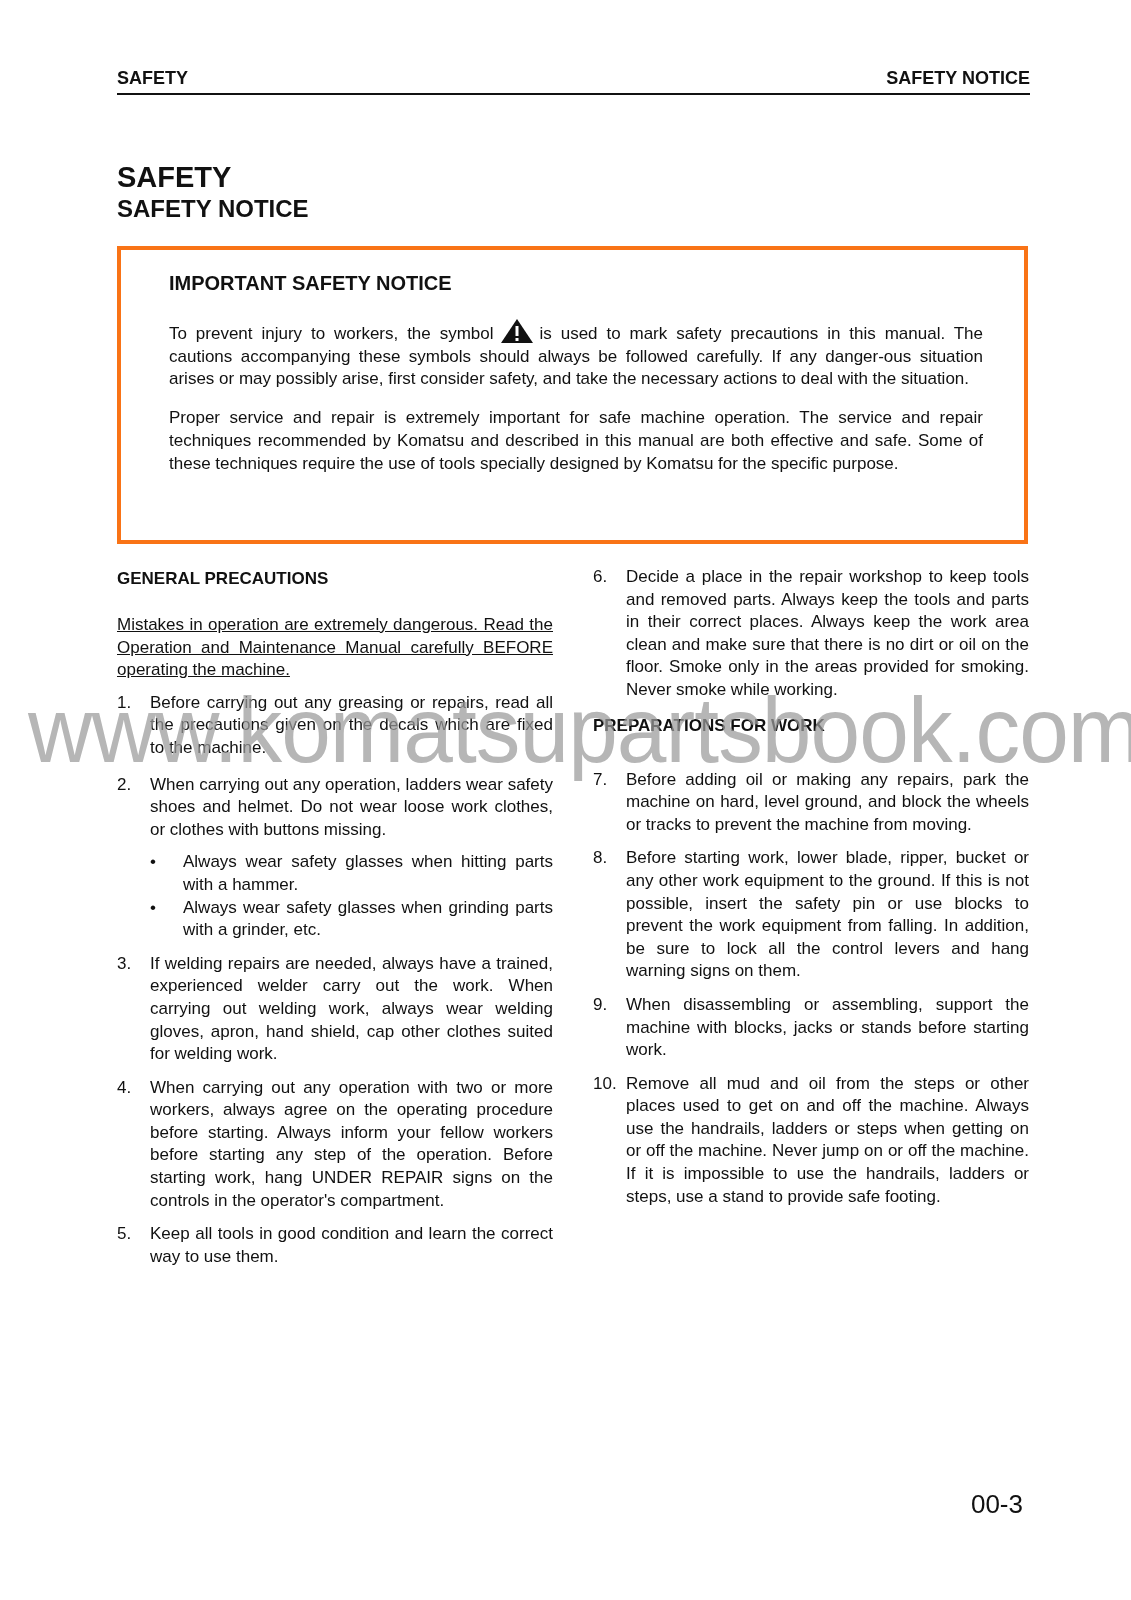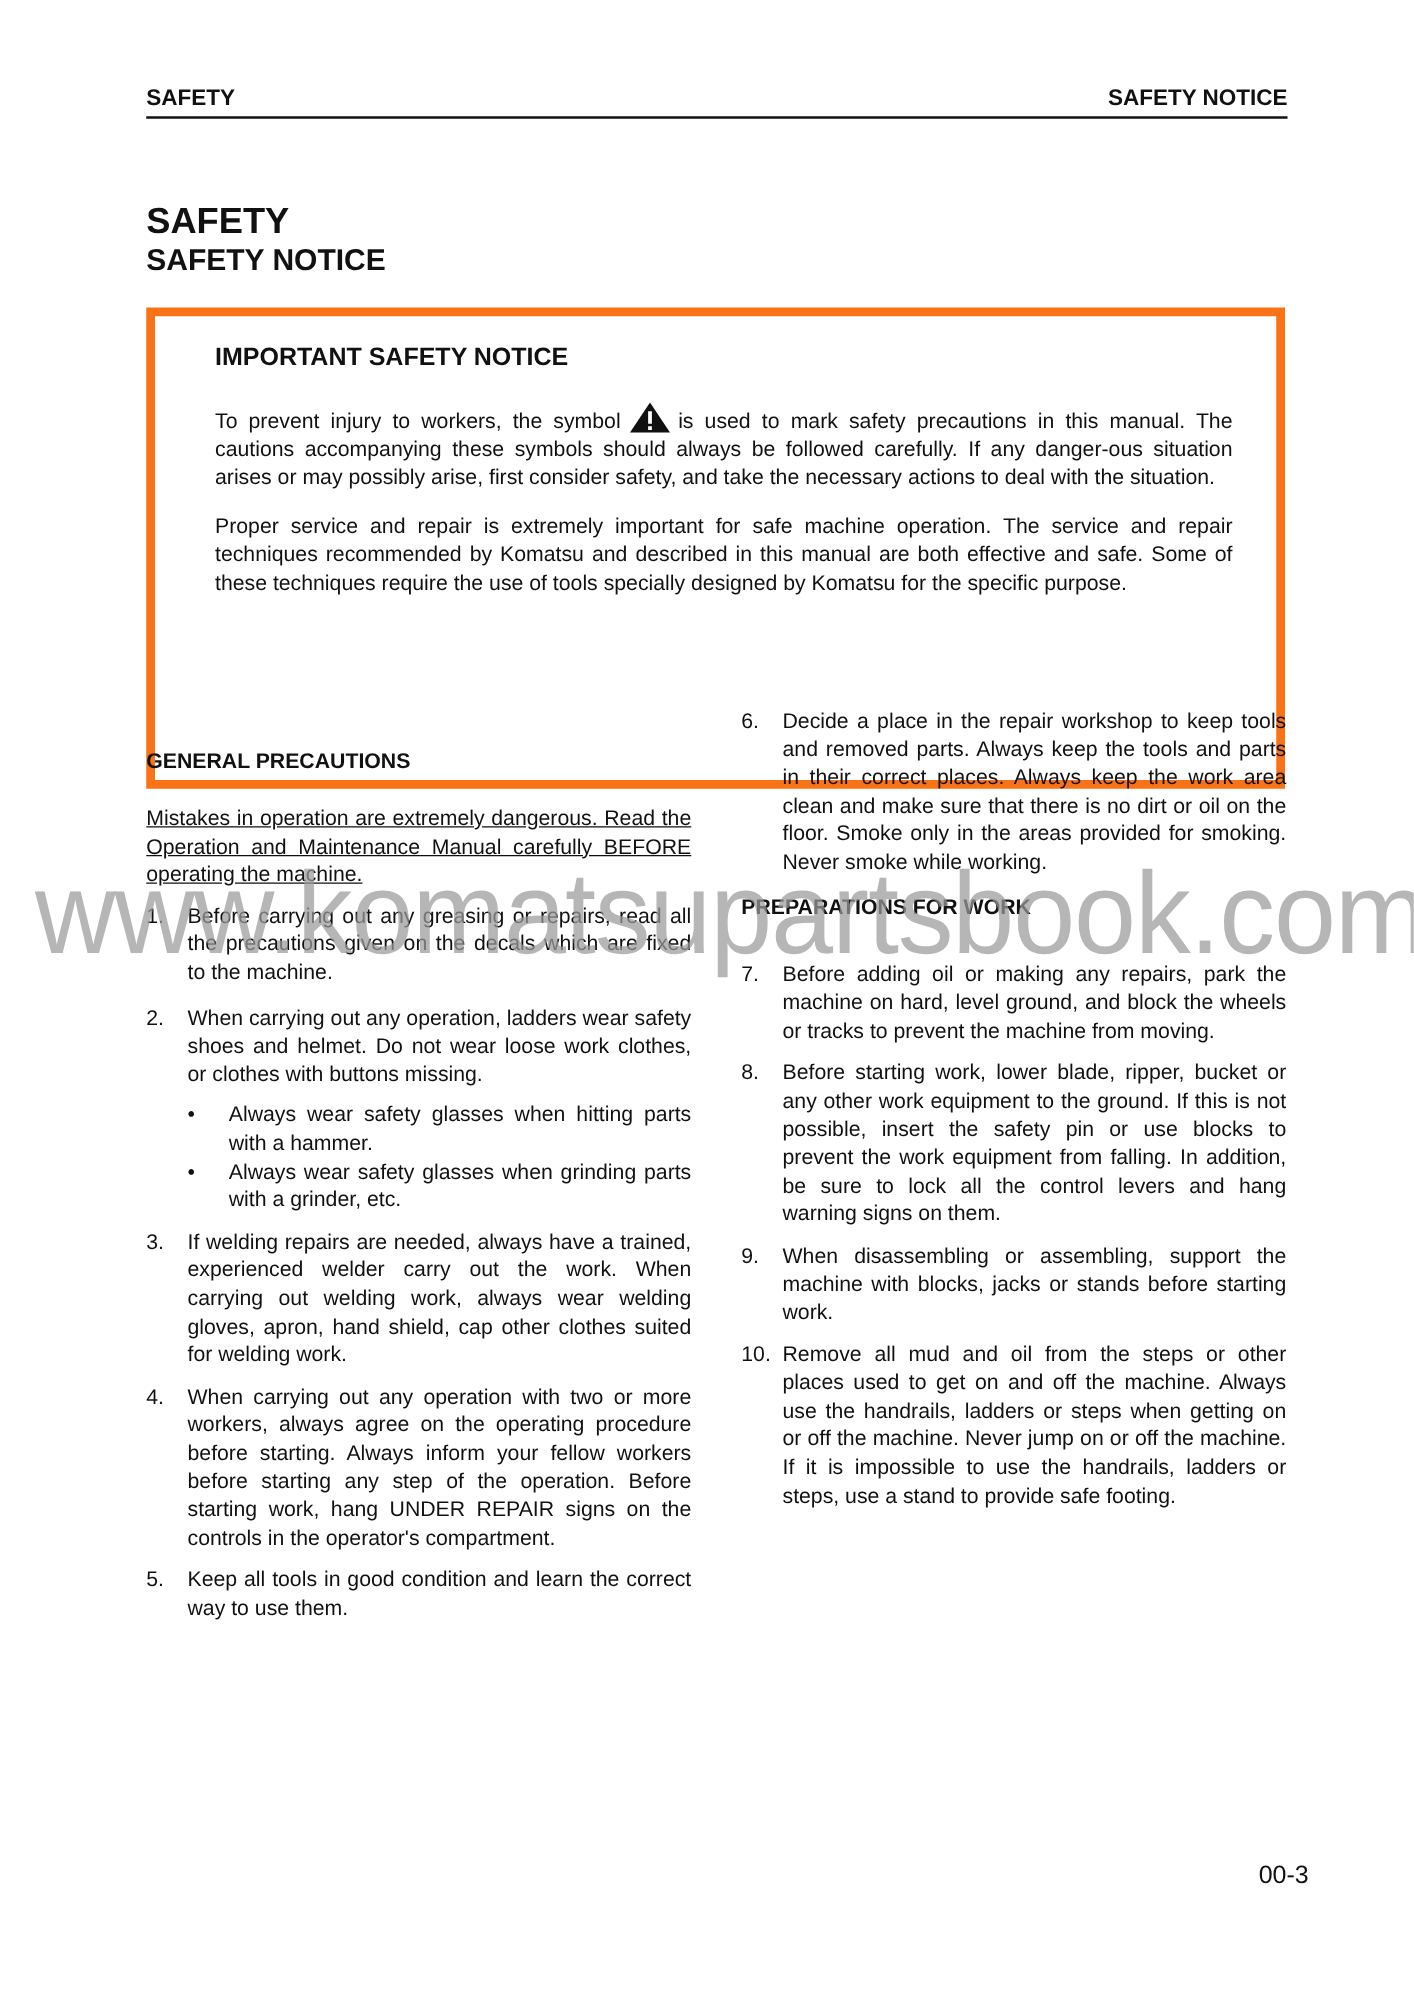--- a/index.html
+++ b/index.html
@@ -12,42 +12,42 @@
     position: absolute; left: 117px; top: 68px; width: 913px;
     display: flex; justify-content: space-between; align-items: flex-end;
     font-weight: bold; font-size: 18px; padding-bottom: 4px;
     border-bottom: 2px solid #111;
   }
   .title-block { position: absolute; left: 117px; top: 160px; }
   .title-main { font-size: 29px; font-weight: bold; line-height: 34px; }
   .title-sub { font-size: 24px; font-weight: bold; line-height: 30px; }
 
   .notice-box {
-    position: absolute; left: 117px; top: 246px; width: 911px; height: 385px;
-    border: 7px solid #f97316; box-sizing: border-box;
+    position: absolute; left: 117px; top: 246px; width: 911px; height: 298px;
+    border: 4px solid #f97316; box-sizing: border-box;
   }
   .notice-inner { position: absolute; left: 48px; top: 20px; width: 814px; }
   .notice-title { font-size: 20px; font-weight: bold; margin: 0 0 22px 0; line-height: 26px; }
   .notice-p { font-size: 17px; line-height: 22.7px; text-align: justify; margin: 0 0 16px 0; }
   .warn-icon { display: inline-block; width: 34px; height: 26px; vertical-align: -5px; margin: 0 6px; }
 
   .col { position: absolute; top: 566px; width: 436px; font-size: 17px; line-height: 22.6px; }
-  .col-left { left: 117px; margin-top: 30px; }
+  .col-left { left: 117px; }
   .col-right { left: 593px; }
   .section-heading { font-weight: bold; font-size: 17px; margin: 0 0 22px 0; line-height: 26px; }
   .para { text-align: justify; margin: 0 0 10px 0; text-decoration: underline; }
   .num-item { display: flex; margin: 0 0 11px 0; }
   .num-item .num { width: 33px; flex-shrink: 0; }
   .num-item .body { flex: 1; text-align: justify; }
   .bullets { margin: 10px 0 0 0; }
   .bullet-item { display: flex; }
   .bullet-item .dot { width: 33px; flex-shrink: 0; padding-left: 0; }
   .bullet-item .btext { flex: 1; text-align: justify; }
 
-  .page-number { position: absolute; right: 84px; top: 1489px; font-size: 20px; }
+  .page-number { position: absolute; right: 108px; top: 1489px; font-size: 26px; }
 
   .watermark {
     position: absolute; left: 28px; top: 680px; width: 1060px;
     font-size: 93px; line-height: 100px; color: #9a9a9a; opacity: 0.72;
     letter-spacing: -1px; white-space: nowrap; pointer-events: none;
     font-family: "Liberation Sans", sans-serif; transform: scaleX(0.96); transform-origin: left center;
   }
 </style>
 </head>
 <body>

